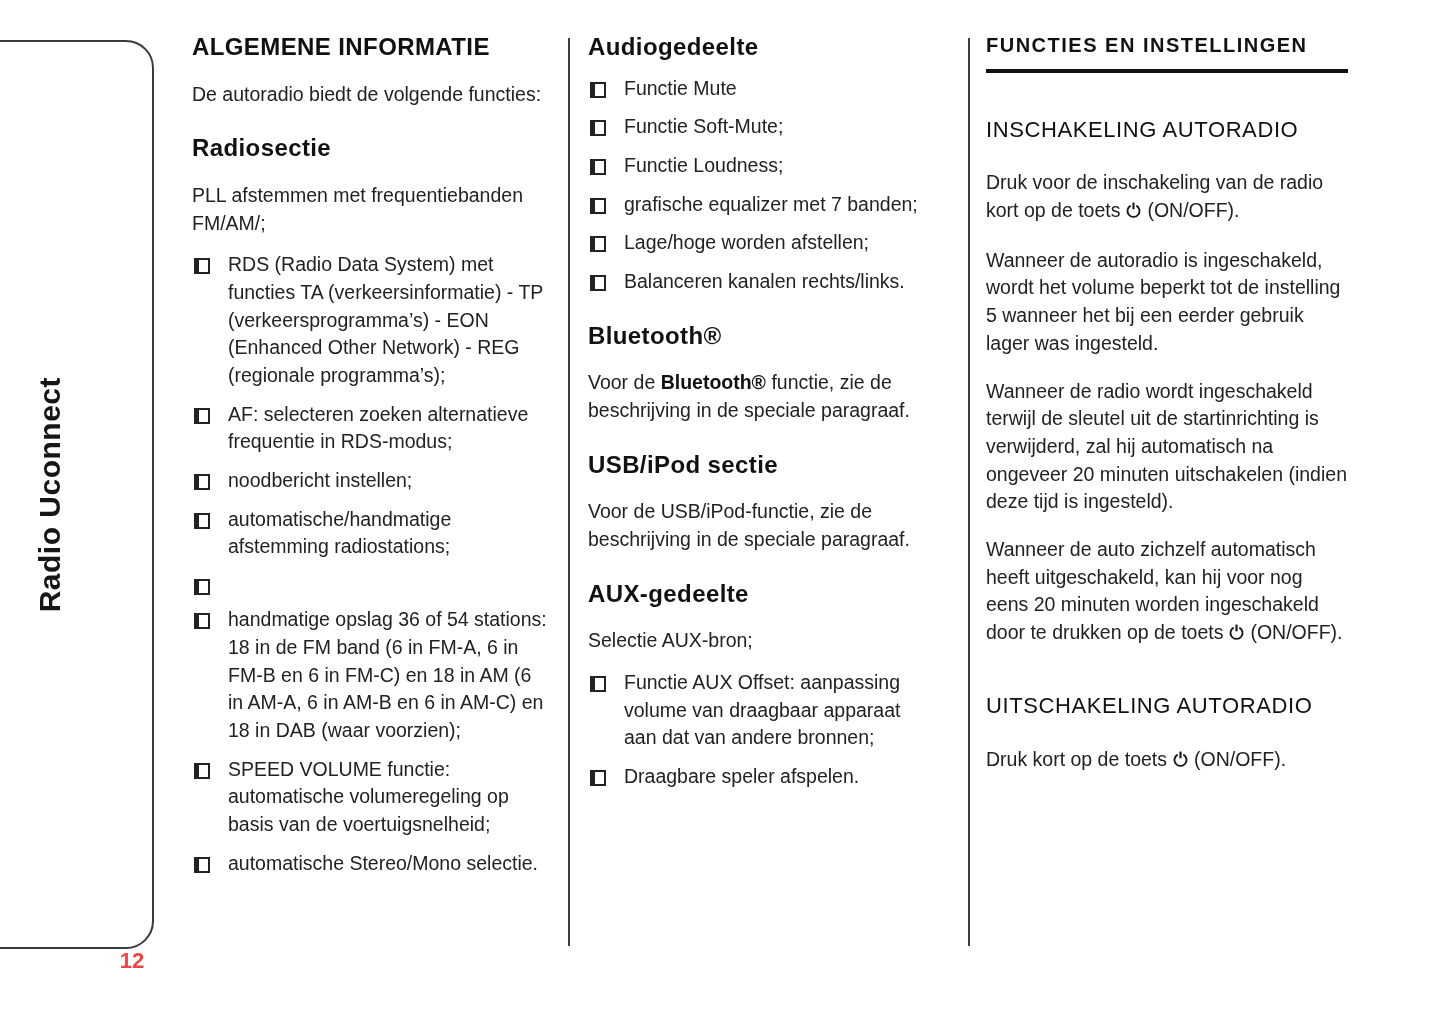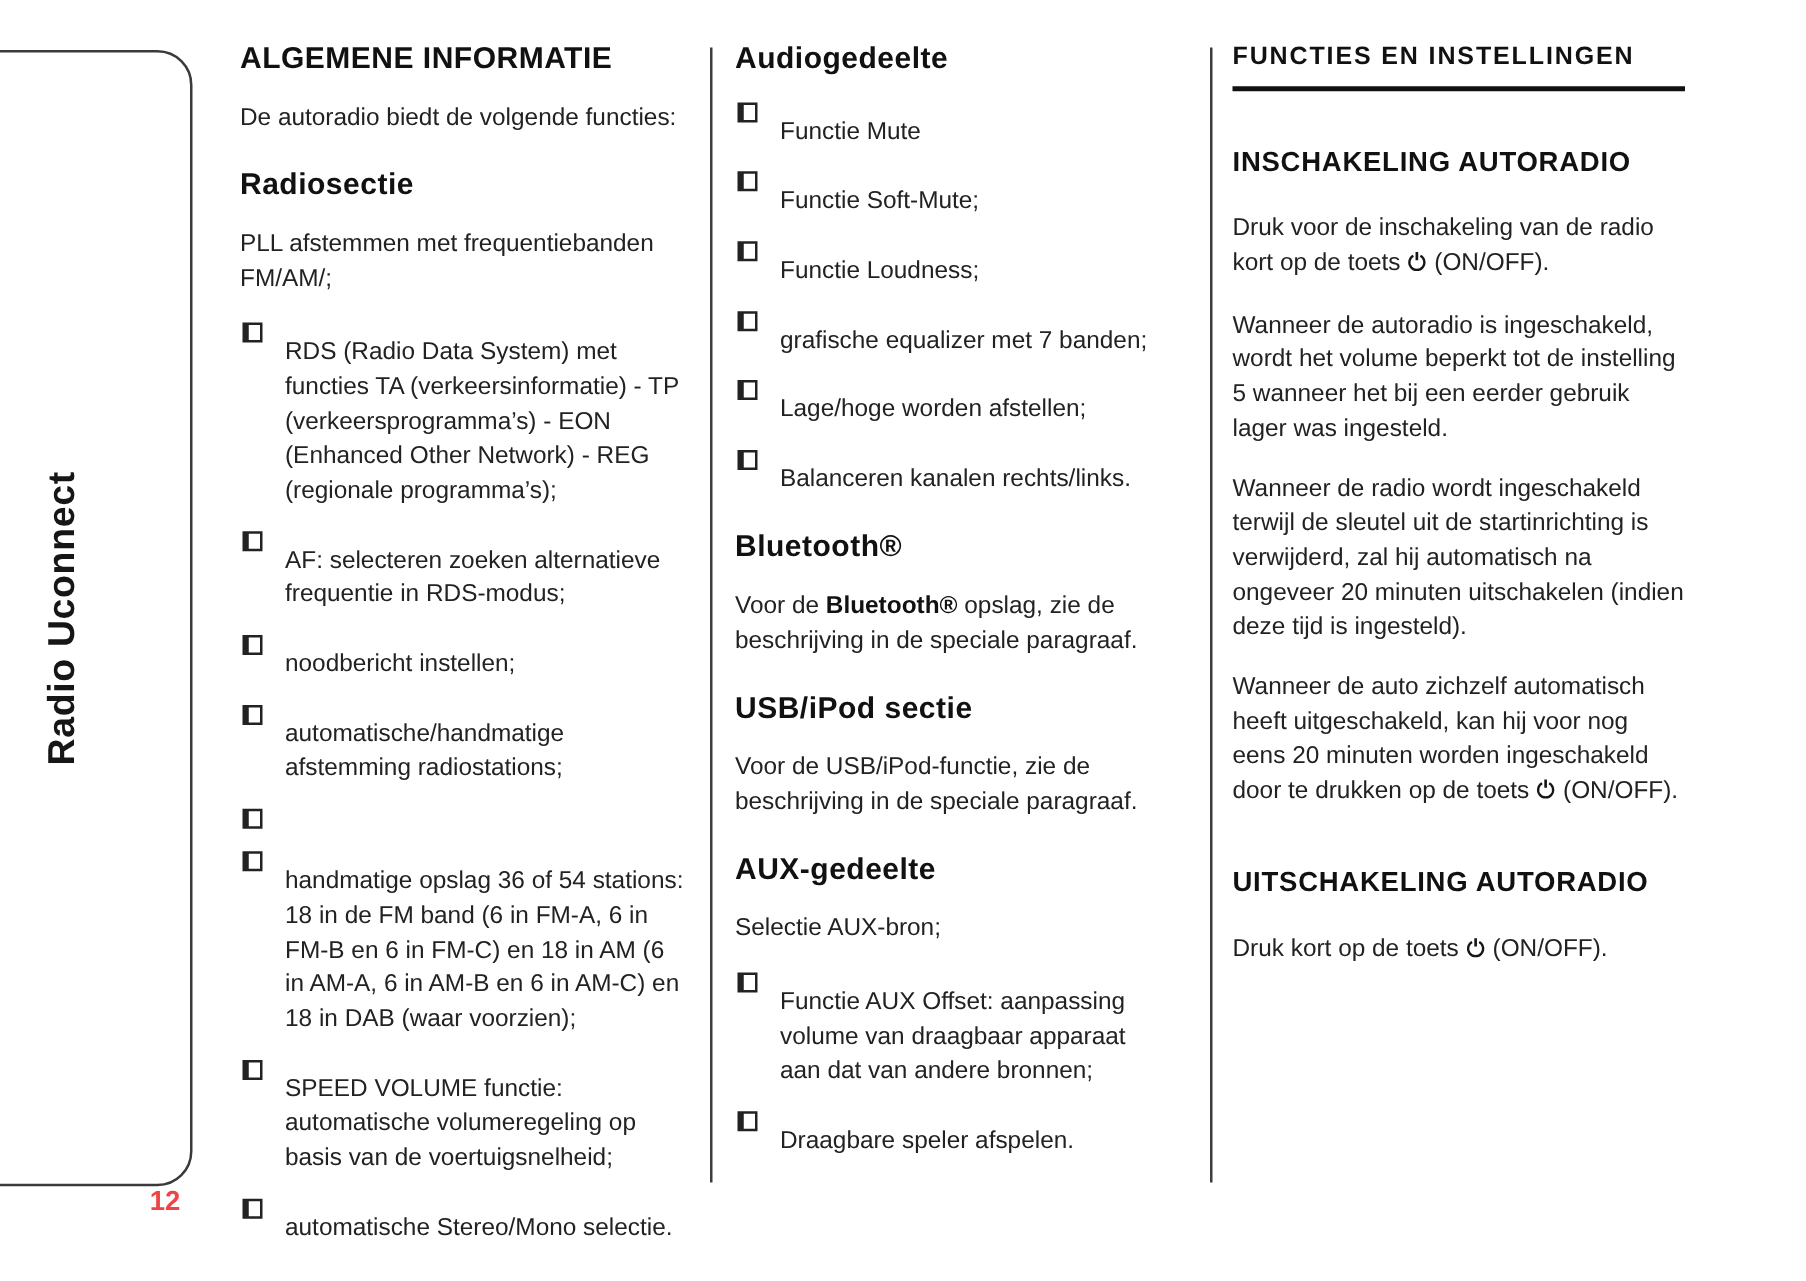--- a/index.html
+++ b/index.html
@@ -38,35 +38,35 @@
   h2{
     margin:0;font-size:24px;font-weight:bold;color:#111;
     letter-spacing:0.4px;line-height:1.15;
   }
   .big-title{
     margin:0;font-size:20px;font-weight:bold;color:#111;
     letter-spacing:1.5px;line-height:1.28;
     border-bottom:4px solid #111;padding-bottom:10px;
   }
   .sub-head{
-    margin:0;font-size:22px;font-weight:bold;color:#111;
+    margin:0;font-size:22px;font-weight:normal;color:#111;
     letter-spacing:0.6px;line-height:1.22;
   }
   p{margin:0;font-size:19.5px;line-height:1.42;color:#222;}
   .gap-s{margin-top:20px;}
   .gap-m{margin-top:26px;}
   .gap-l{margin-top:44px;}
   
   ul.sq{list-style:none;margin:14px 0 0 0;padding:0;}
   ul.sq li{display:flex;margin:0 0 11px 0;font-size:19.5px;line-height:1.42;color:#222;}
   .blt{
     flex:0 0 auto;width:9px;height:12px;margin:7px 18px 0 2px;
     border:2px solid #222;border-left-width:5px;
   }
-  .btxt{flex:1 1 auto;margin-top:17px;}
+  .btxt{flex:1 1 auto;}
   b.inlineb{font-weight:bold;color:#111;}
   
   .pwr{display:inline-block;vertical-align:-2px;margin:0 5px;}
 </style>
 </head>
 <body>
 
 <div class="side-tab">
   <div class="side-tab-label">Radio Uconnect</div>
 </div>
@@ -140,21 +140,21 @@
         <span class="blt"></span>
         <span class="btxt">Lage/hoge worden afstellen;</span>
       </li>
     <li>
         <span class="blt"></span>
         <span class="btxt">Balanceren kanalen rechts/links.</span>
       </li>
   </ul>
 
   <h2 class="gap-m">Bluetooth®</h2>
-  <p class="gap-s"><span>Voor de </span><b class="inlineb">Bluetooth®</b><span> opslag, zie de beschrijving in de speciale paragraaf.</span></p>
+  <p class="gap-s"><span>Voor de </span><b class="inlineb">Bluetooth®</b><span> functie, zie de beschrijving in de speciale paragraaf.</span></p>
 
   <h2 class="gap-m">USB/iPod sectie</h2>
   <p class="gap-s">Voor de USB/iPod-functie, zie de beschrijving in de speciale paragraaf.</p>
 
   <h2 class="gap-m">AUX-gedeelte</h2>
   <p class="gap-s">Selectie AUX-bron;</p>
   <ul class="sq">
     <li>
         <span class="blt"></span>
         <span class="btxt">Functie AUX Offset: aanpassing volume van draagbaar apparaat aan dat van andere bronnen;</span>

